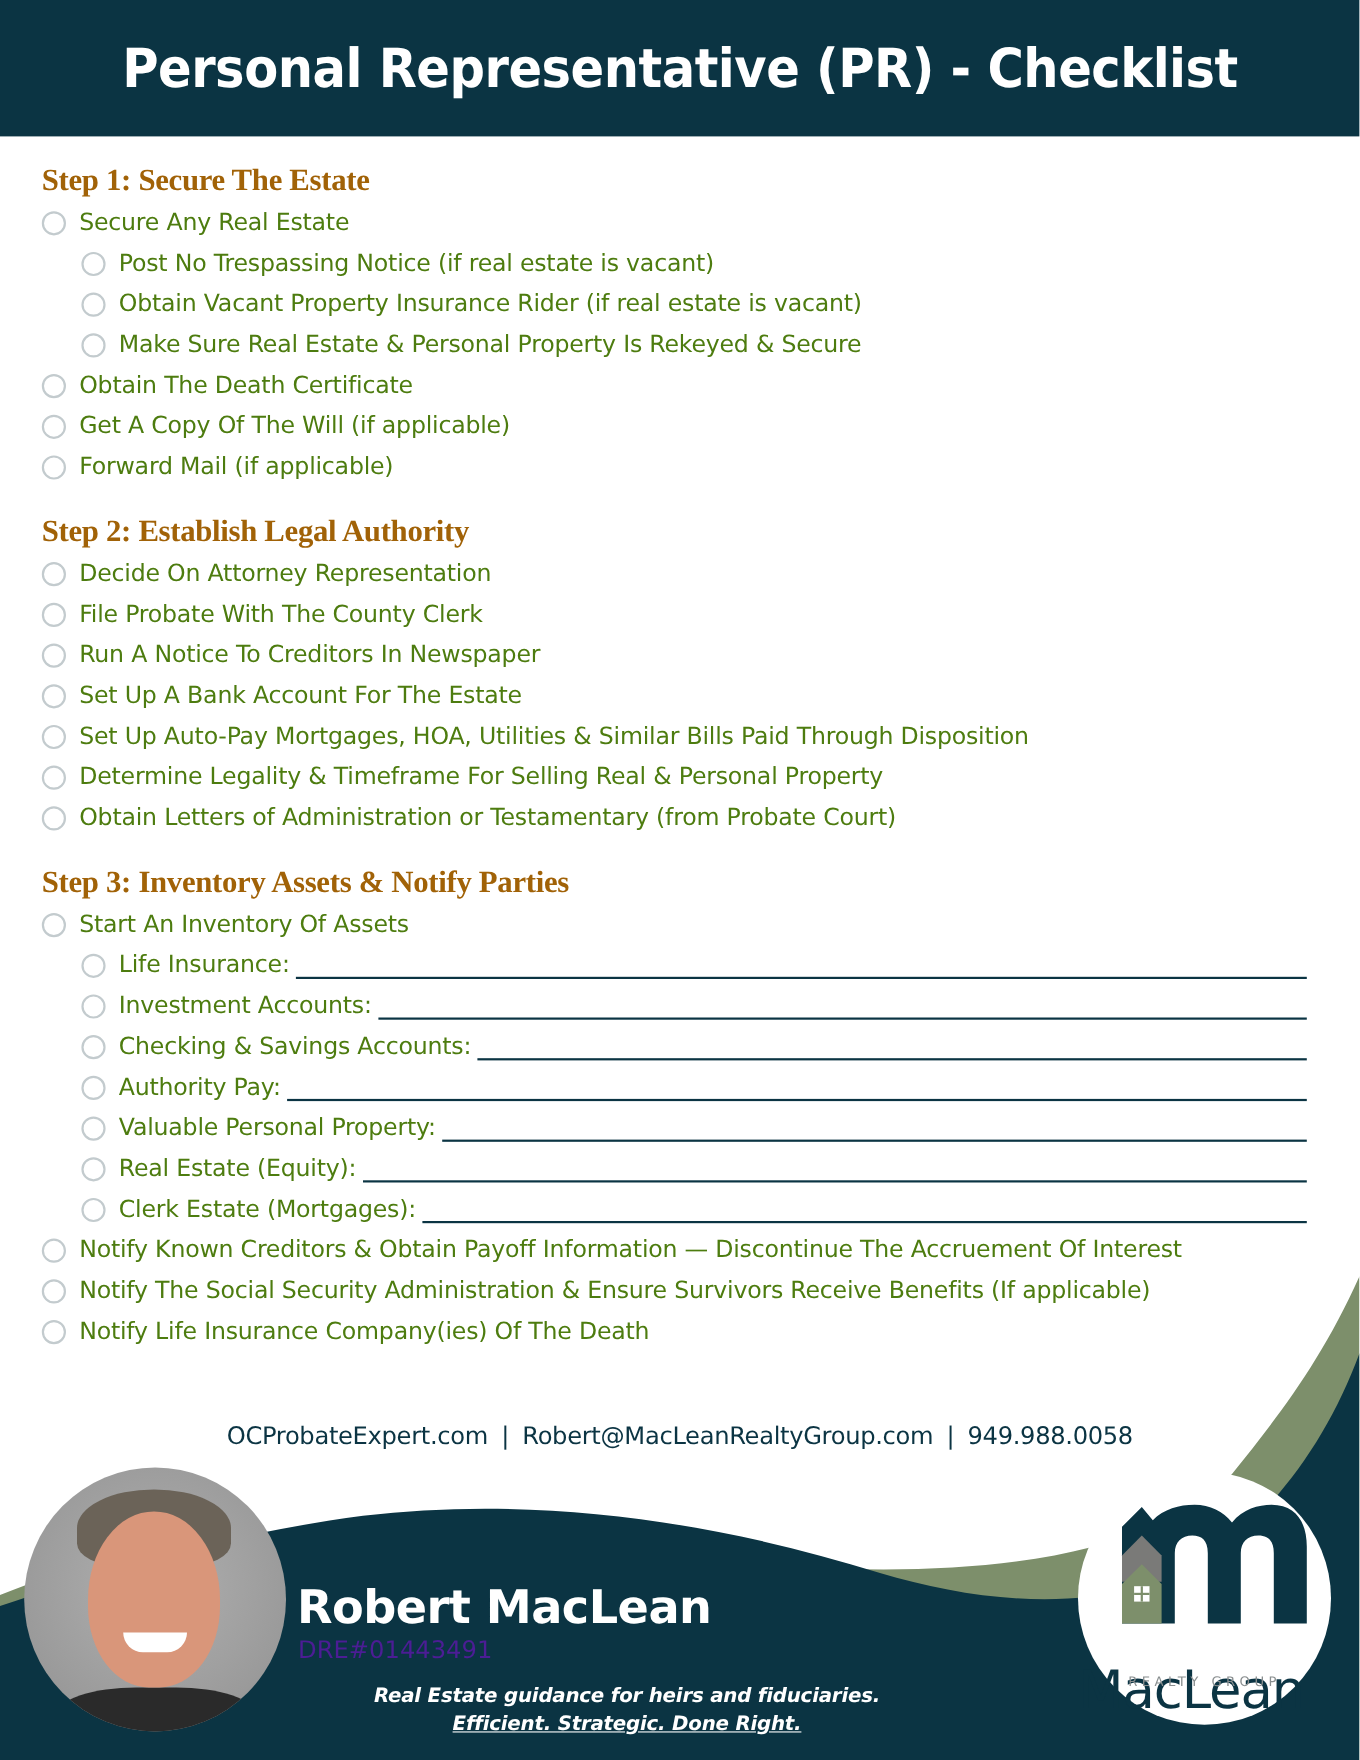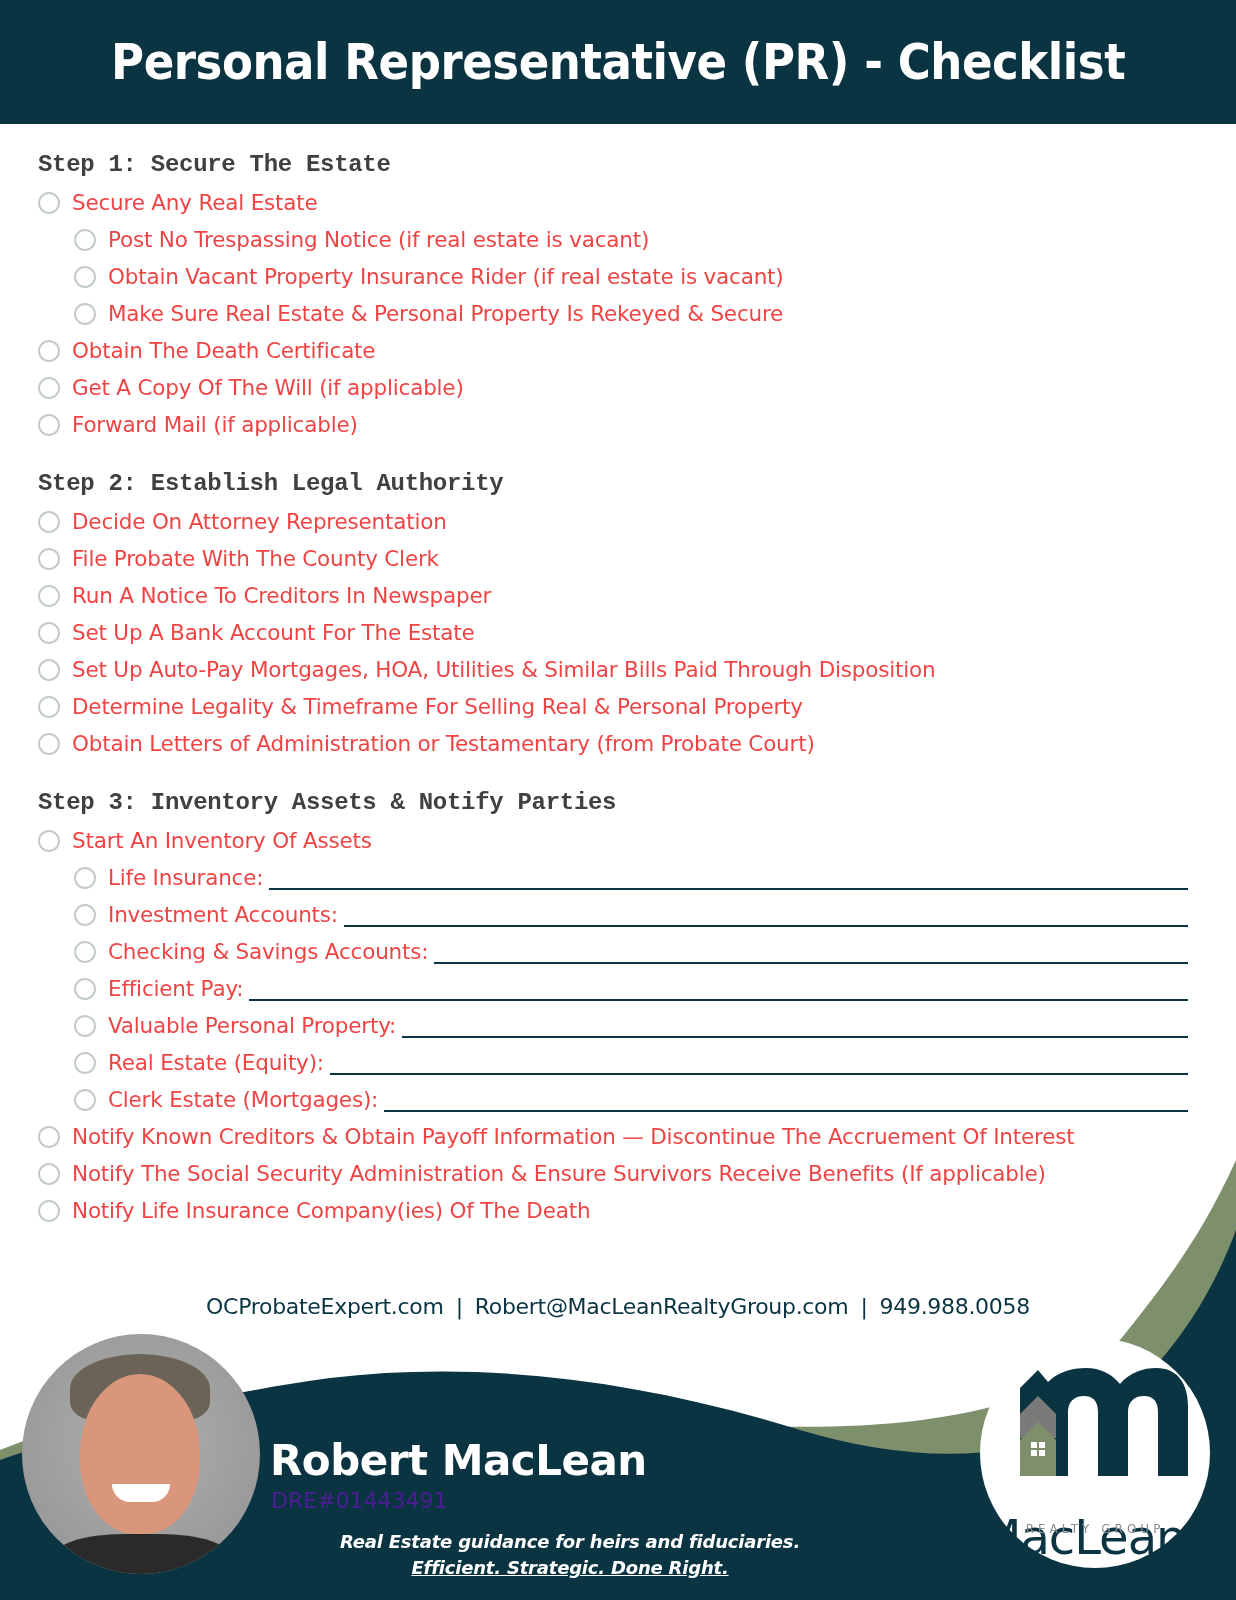--- a/index.html
+++ b/index.html
@@ -10,26 +10,26 @@
   .header {
     position: absolute; left: 0; top: 0; width: 1236px; height: 124px;
     background: #0b3443; display: flex; align-items: center; justify-content: center; text-align: right;
   }
   .header h1 {
     margin: 0; color: #ffffff; font-size: 49px; font-weight: bold;
     font-family: "DejaVu Sans", sans-serif; letter-spacing: -0.5px; transform: scaleX(0.92);
   }
   .content { position: absolute; left: 38px; top: 146px; width: 1160px; }
   .step-title {
-    font-size: 24px; font-weight: bold; color: #404040; height: 38px; line-height: 38px;
-    font-family: Liberation Mono, monospace; letter-spacing: -0.3px;
+    font-size: 28px; font-weight: bold; color: #a16207; height: 38px; line-height: 38px;
+    font-family: Liberation Serif, serif; letter-spacing: -0.3px;
   }
   .step { margin-bottom: 22px; }
   .item {
-    display: flex; align-items: center; height: 37px; font-size: 21.5px; color: #ef4444;
+    display: flex; align-items: center; height: 37px; font-size: 21.5px; color: #4d7c0f;
     font-family: "DejaVu Sans", sans-serif; letter-spacing: -0.2px; white-space: nowrap;
   }
   .item.sub { padding-left: 36px; align-items: center; }
   .radio {
     width: 22px; height: 22px; border-radius: 50%; border: 2px solid #c3cbce;
     box-sizing: border-box; margin-right: 12px; flex: 0 0 auto; background: #fff;
   }
   .fill-line {
     flex: 1 1 auto; border-bottom: 2px solid #0b3443; height: 22px; margin-left: 6px;
     margin-right: 10px;
@@ -174,21 +174,21 @@
         <span>Investment Accounts:</span>
         <span class="fill-line"></span>
       </div>
       <div class="item sub">
         <span class="radio"></span>
         <span>Checking &amp; Savings Accounts:</span>
         <span class="fill-line"></span>
       </div>
       <div class="item sub">
         <span class="radio"></span>
-        <span>Efficient Pay:</span>
+        <span>Authority Pay:</span>
         <span class="fill-line"></span>
       </div>
       <div class="item sub">
         <span class="radio"></span>
         <span>Valuable Personal Property:</span>
         <span class="fill-line"></span>
       </div>
       <div class="item sub">
         <span class="radio"></span>
         <span>Real Estate (Equity):</span>

